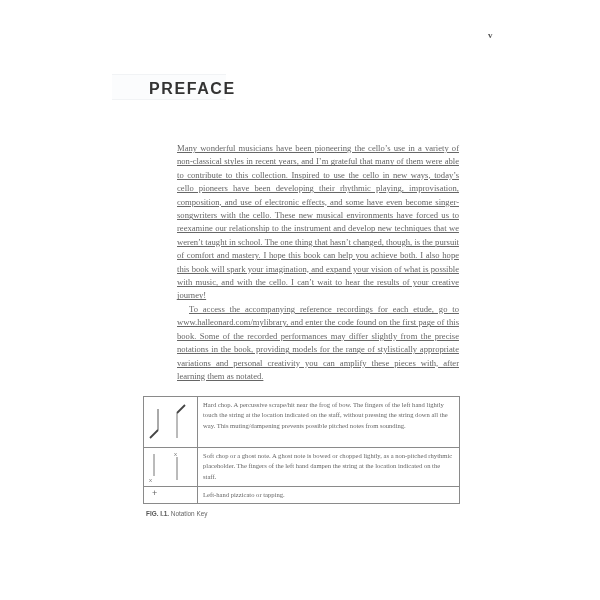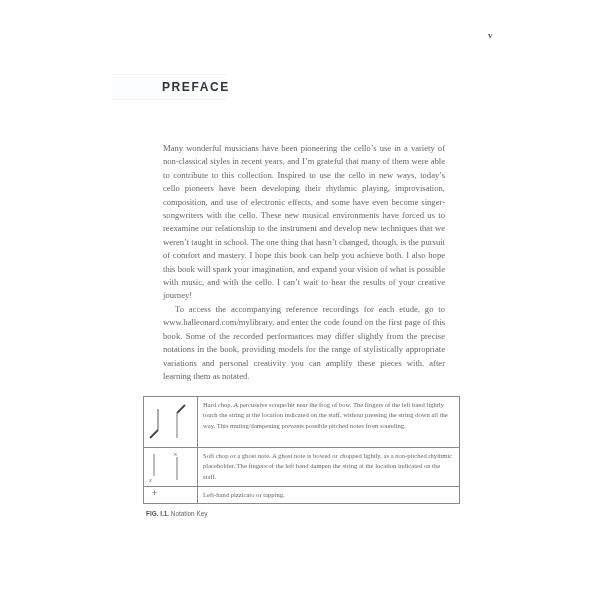--- a/index.html
+++ b/index.html
@@ -29,37 +29,38 @@
       left: 112px;
       top: 74px;
       width: 114px;
       height: 24px;
       background: #fbfcfd;
       border-top: 1px solid #f1f3f5;
       border-bottom: 1px solid #f1f3f5;
     }
     .heading {
       position: absolute;
-      left: 162px;
+      left: 149px;
       top: 80px;
       font-family: "Liberation Sans", "DejaVu Sans", sans-serif;
-      font-size: 12px;
+      font-size: 16px;
       font-weight: bold;
       letter-spacing: 1.6px;
       color: #333;
     }
     .body-text {
       position: absolute;
-      left: 163px;
+      left: 177px;
       top: 142px;
       width: 282px;
       font-size: 8.6px;
       line-height: 13.4px;
       color: #666;
       text-align: justify;
+      text-decoration: underline;
     }
     .body-text p {
       margin: 0;
     }
     .body-text p.indent {
       text-indent: 12px;
     }
     .notation-table {
       position: absolute;
       left: 143px;

